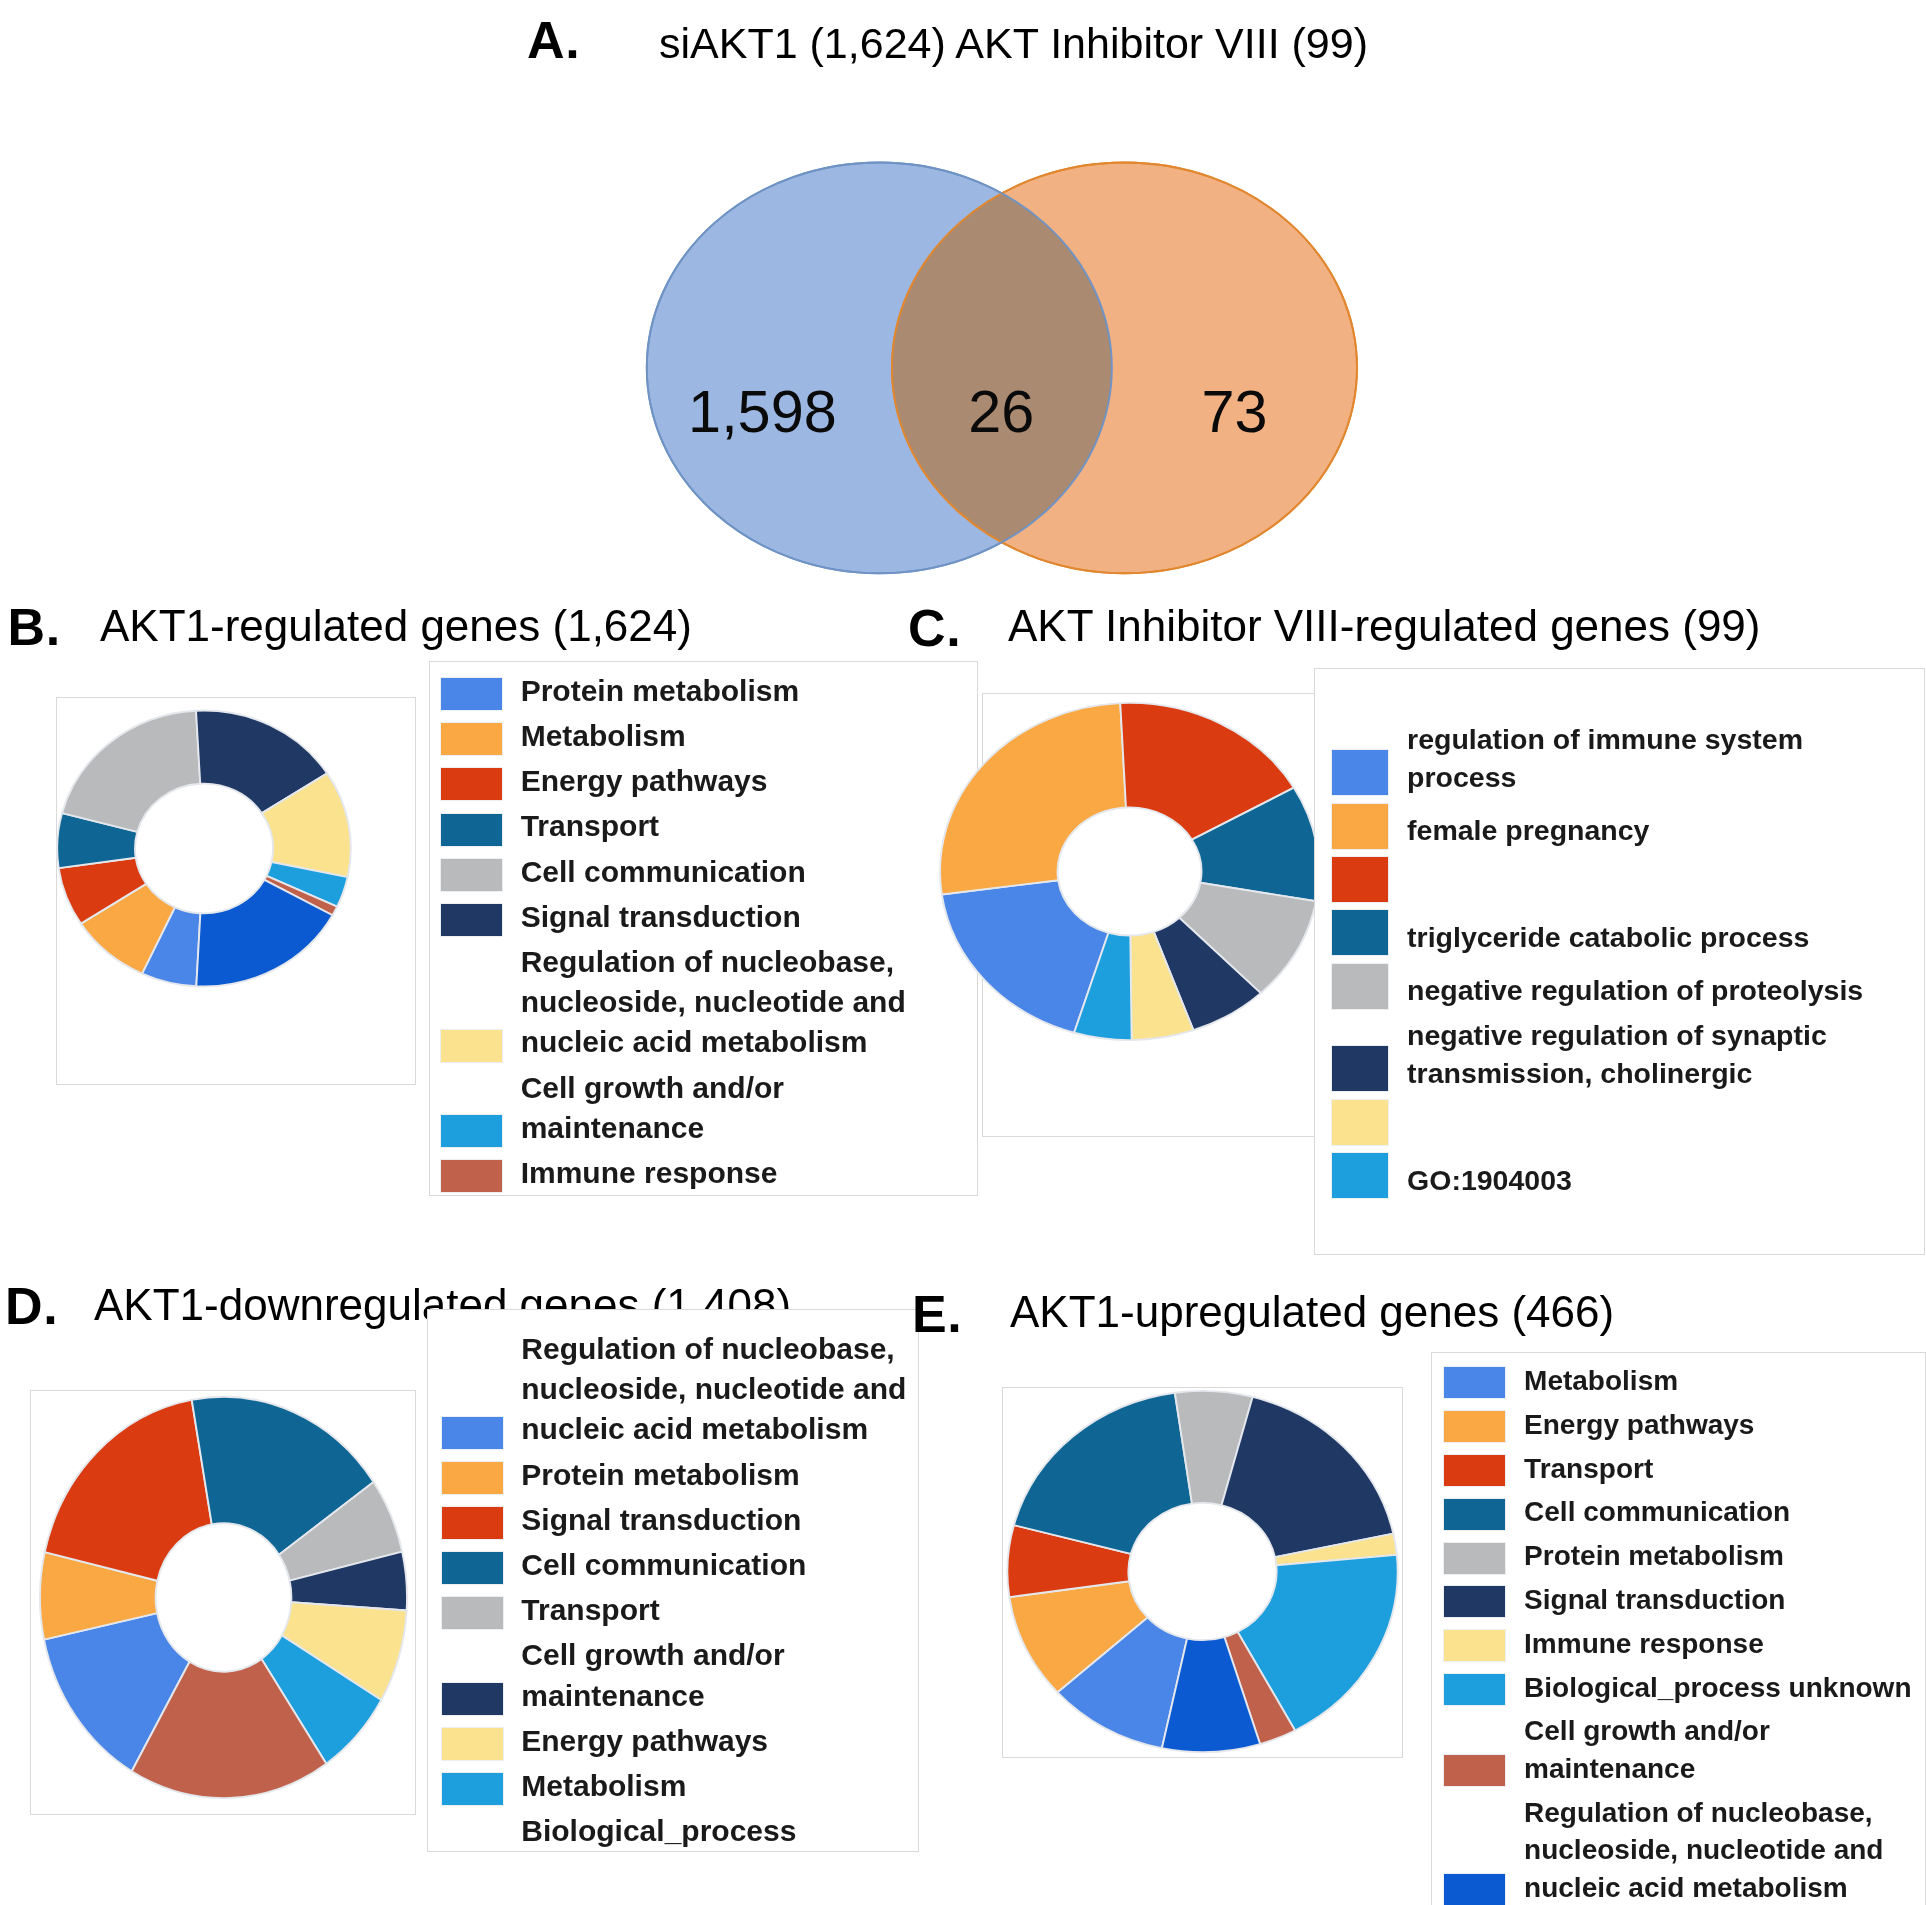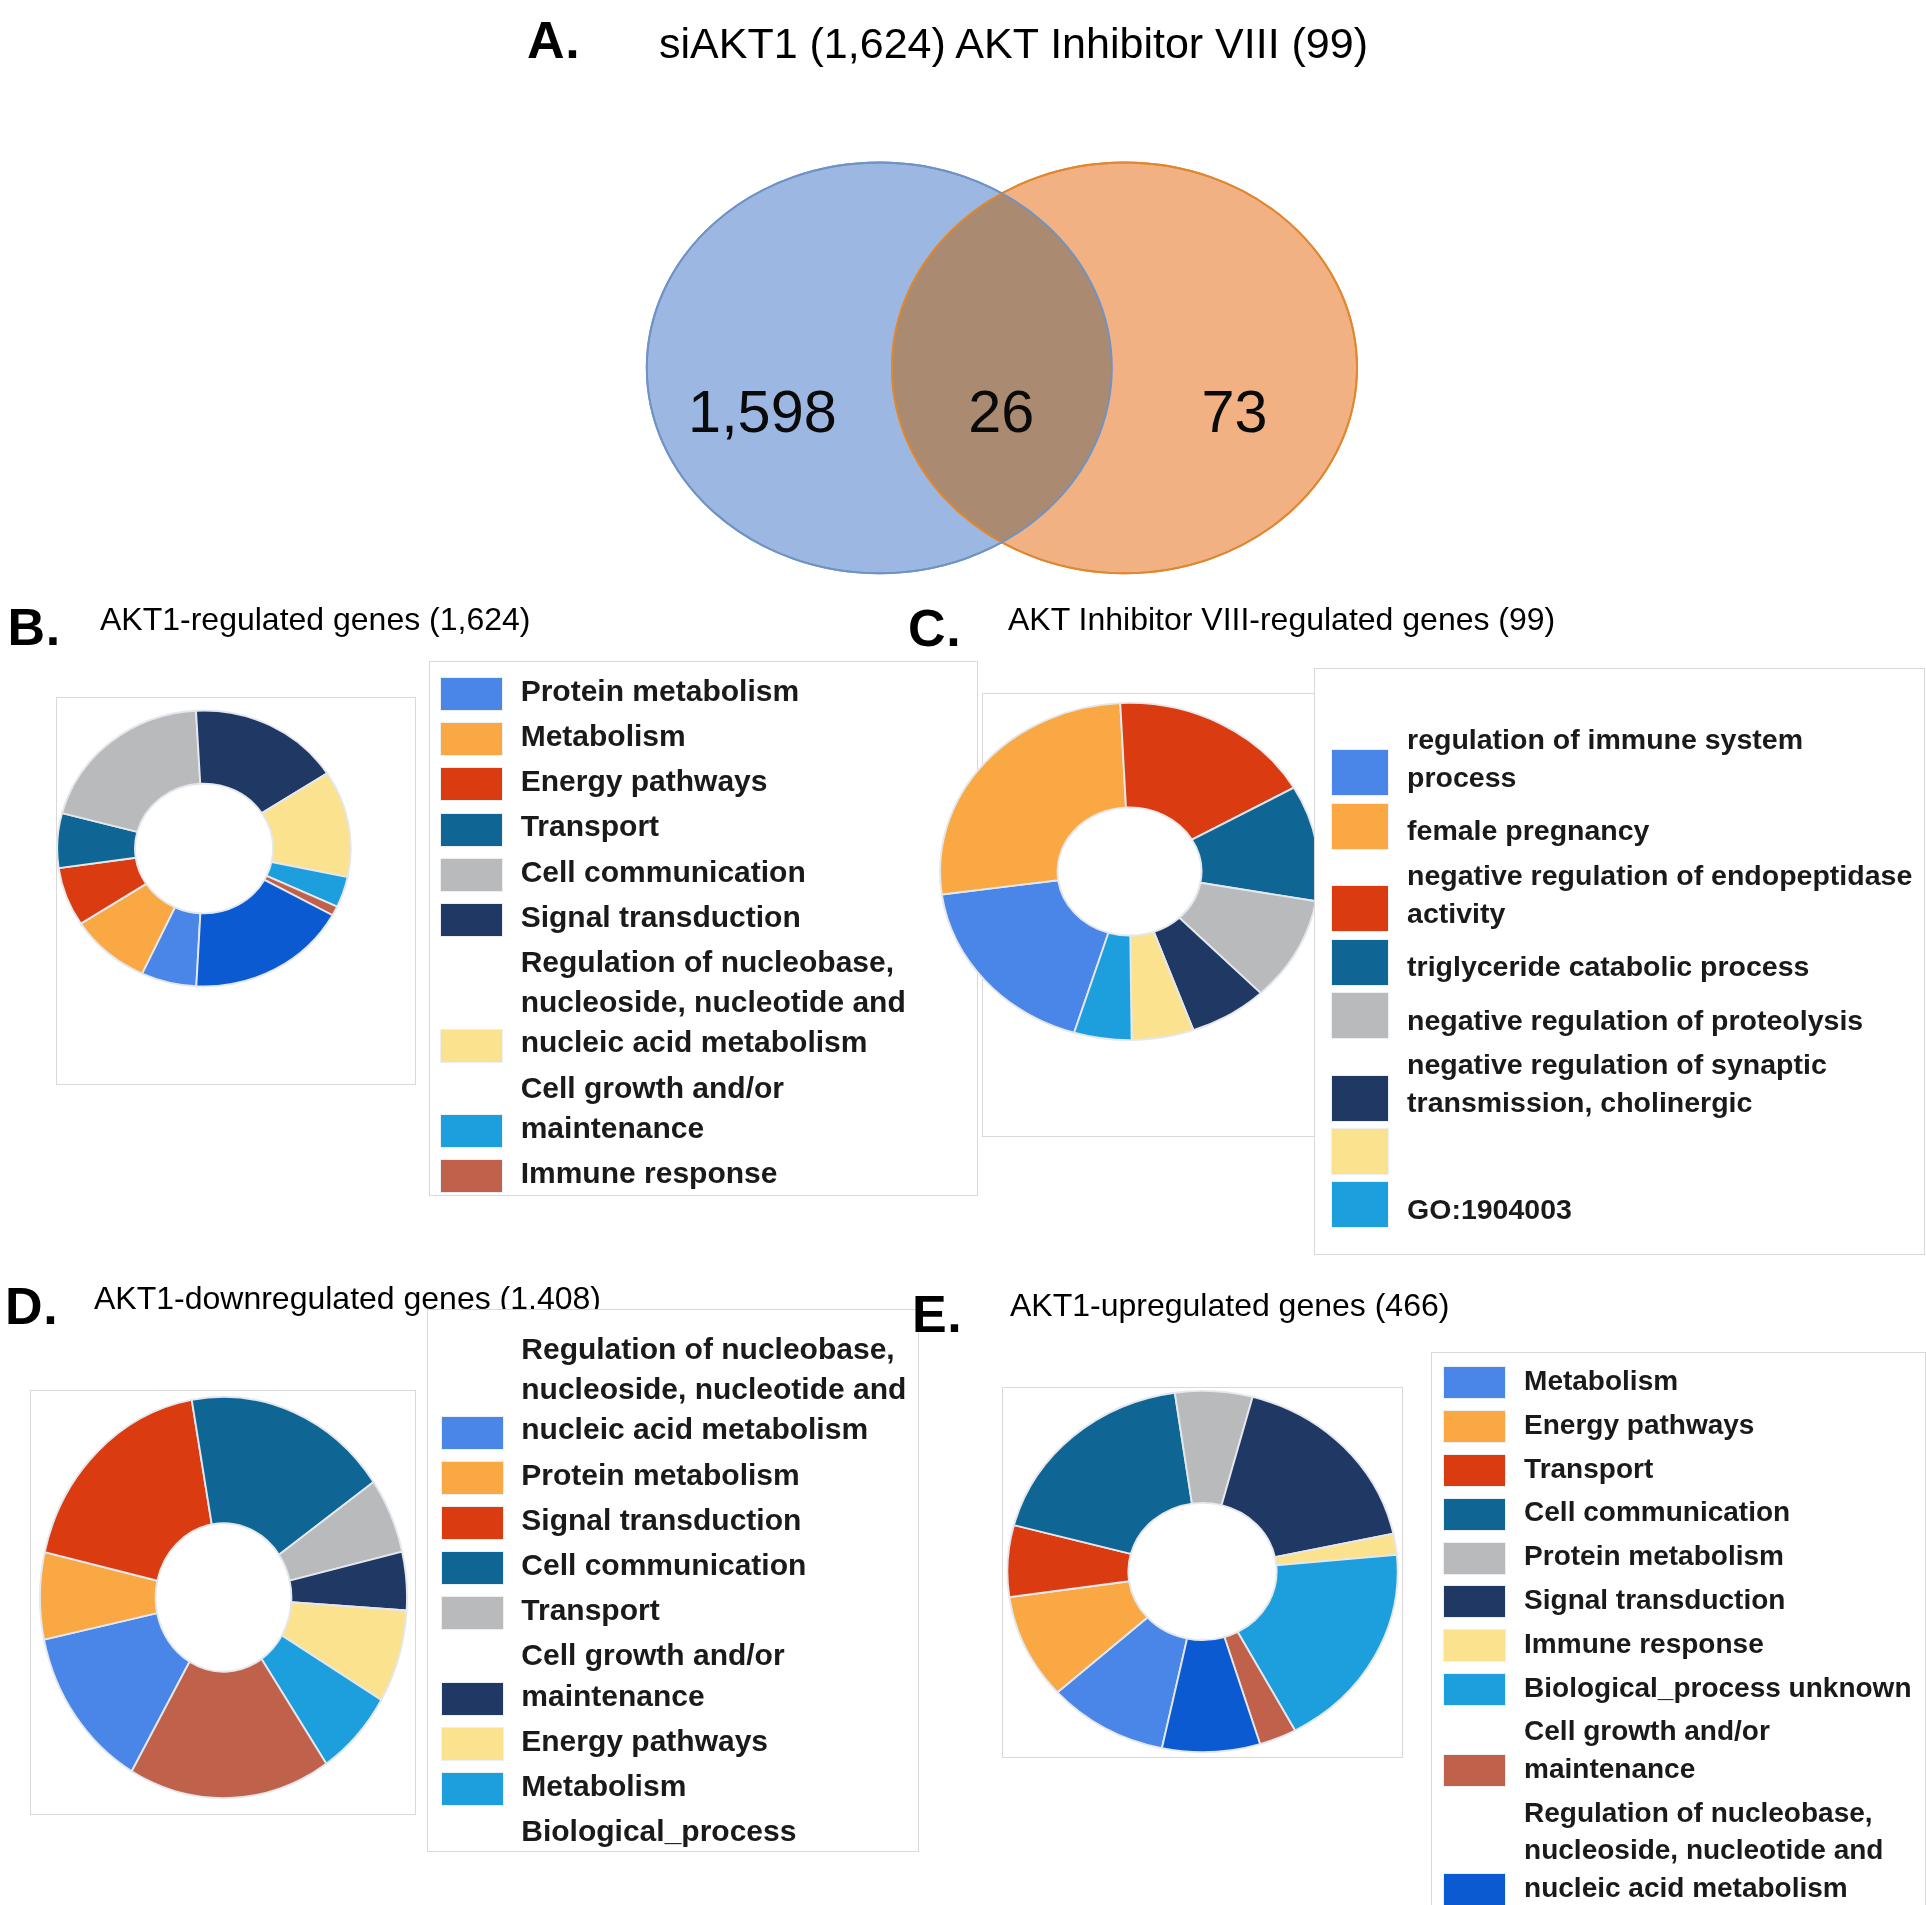--- a/index.html
+++ b/index.html
@@ -5,21 +5,21 @@
   html,body{margin:0;padding:0}
   body{
     position:relative;
     width:1926px;height:1906px;
     background:#ffffff;
     font-family:"Liberation Sans", sans-serif;
     overflow:hidden;
   }
   .abs{position:absolute}
   .plabel{font-weight:800;font-size:52px;color:#000;letter-spacing:0.6px}
-  .ptitle{font-size:32px;color:#000;white-space:nowrap}
+  .ptitle{font-size:44px;color:#000;white-space:nowrap}
   #titleA{font-size:43px}
   .frame{border:1.3px solid #d9d9d9;background:#fff;box-sizing:border-box}
   .legend{
     border:1.3px solid #d9d9d9;background:#fff;
     display:flex;flex-direction:column;
     box-sizing:border-box;list-style:none;margin:0;
     overflow:hidden;
   }
   .legend-item{display:flex;align-items:flex-end}
   .swatch{flex:0 0 auto;width:63px;height:34px;margin-right:17.7px;border:0.6px solid #eceff2;box-sizing:border-box}
@@ -135,22 +135,20 @@
       <span class="swatch" style="background: rgb(74, 134, 232);"></span>
       <span class="legend-label">regulation of immune system
 process</span>
     </li>
     <li class="legend-item">
       <span class="swatch" style="background: rgb(249, 168, 67);"></span>
       <span class="legend-label">female pregnancy</span>
     </li>
     <li class="legend-item">
       <span class="swatch" style="background: rgb(218, 59, 17);"></span>
-      <span class="legend-label">negative regulation of endopeptidase
-activity</span>
     </li>
     <li class="legend-item">
       <span class="swatch" style="background: rgb(15, 102, 149);"></span>
       <span class="legend-label">triglyceride catabolic process</span>
     </li>
     <li class="legend-item">
       <span class="swatch" style="background: rgb(185, 186, 188);"></span>
       <span class="legend-label">negative regulation of proteolysis</span>
     </li>
     <li class="legend-item">

